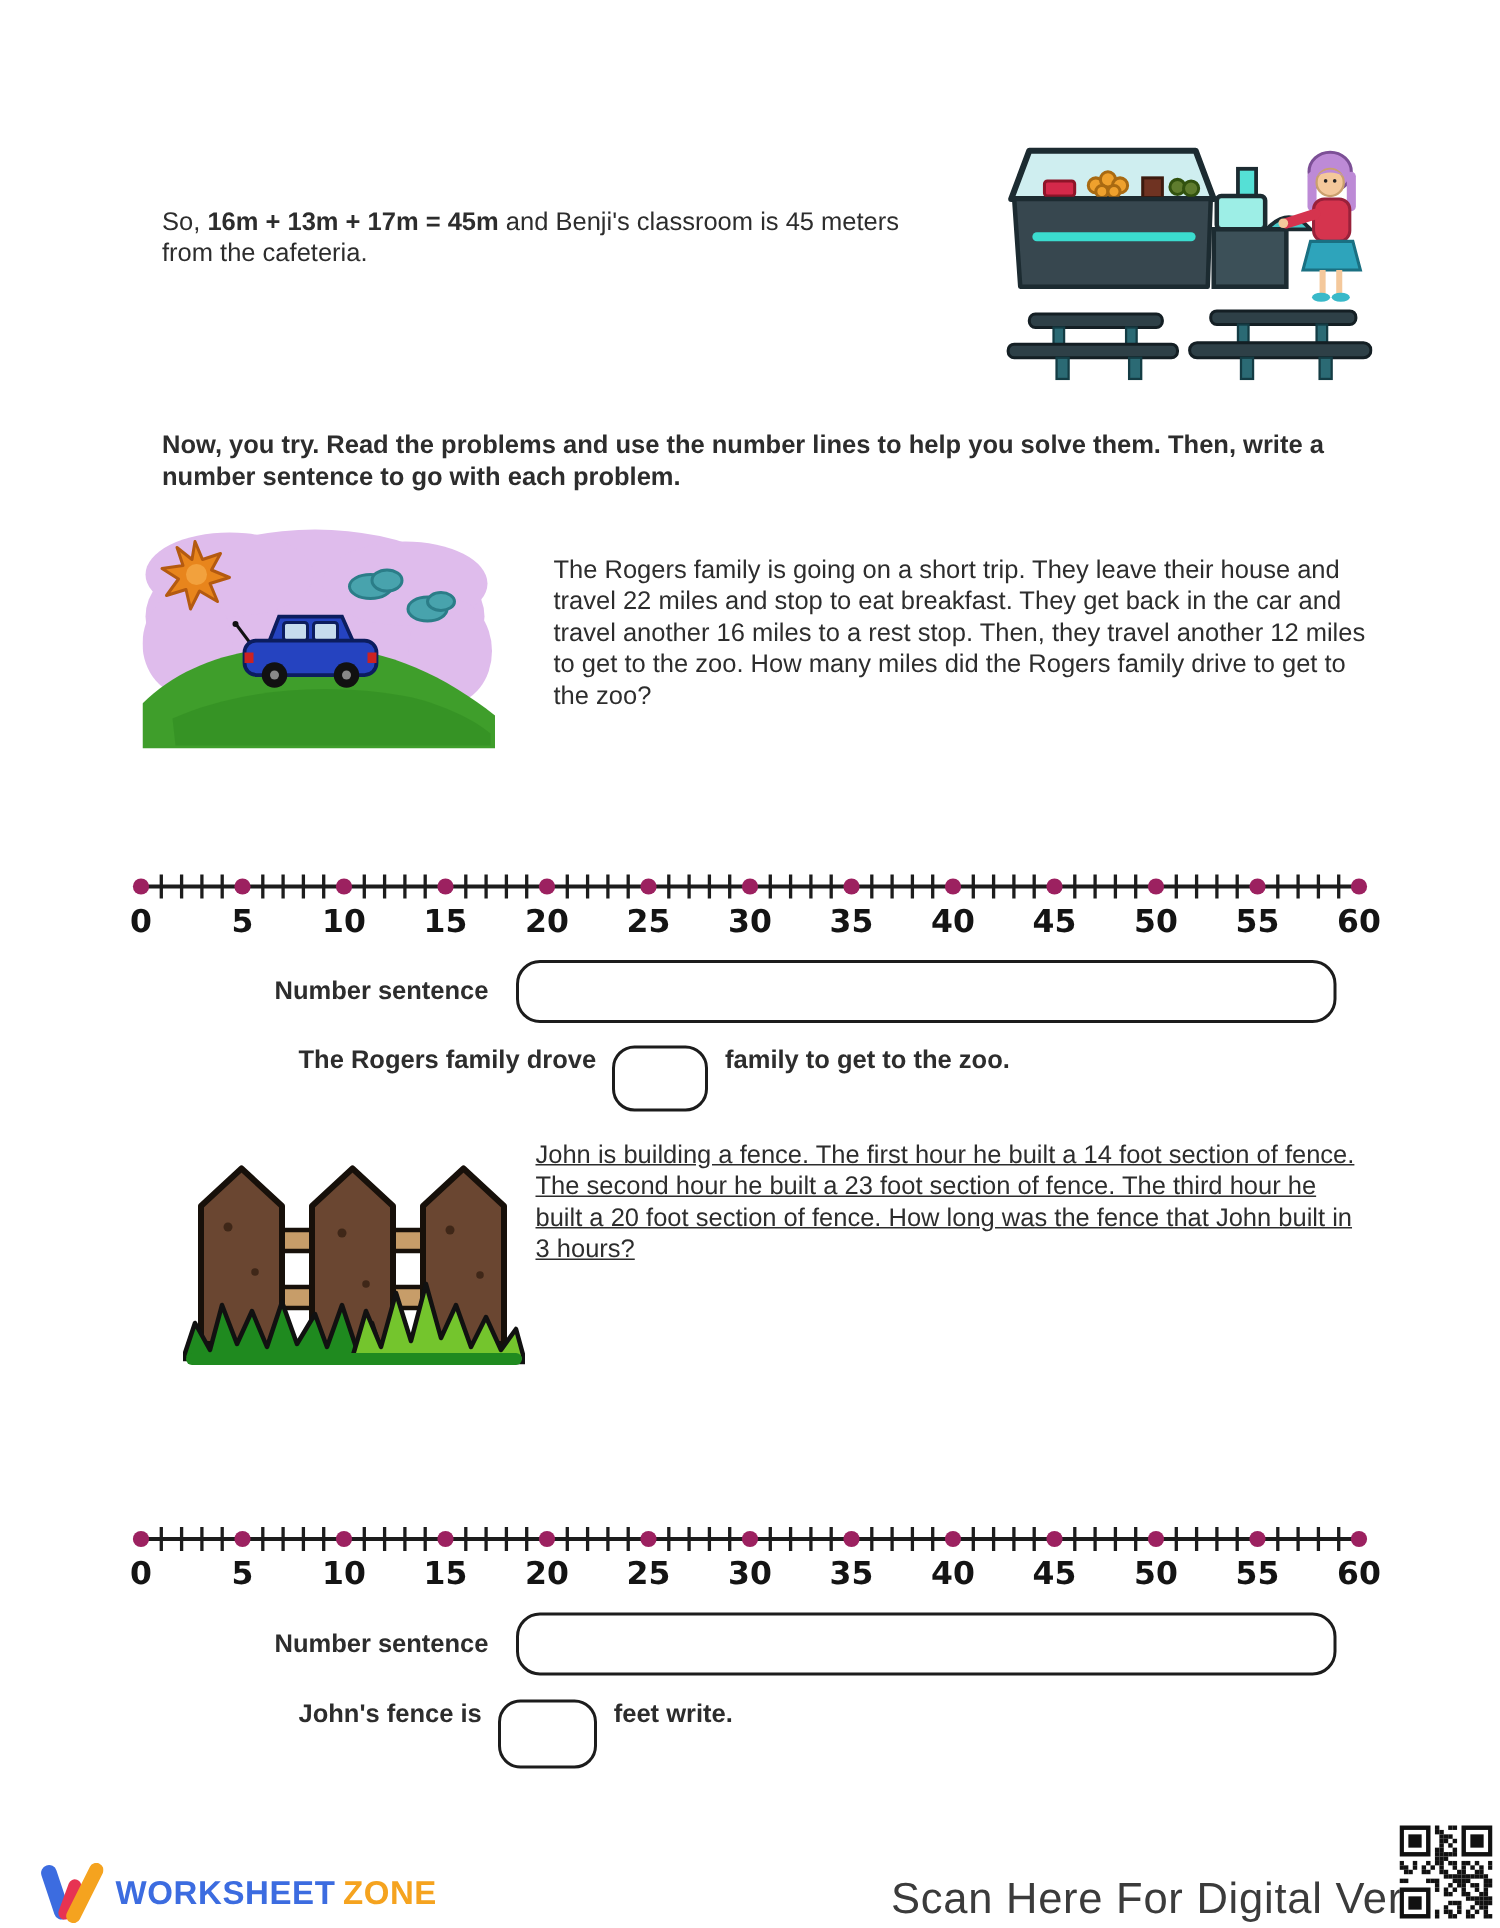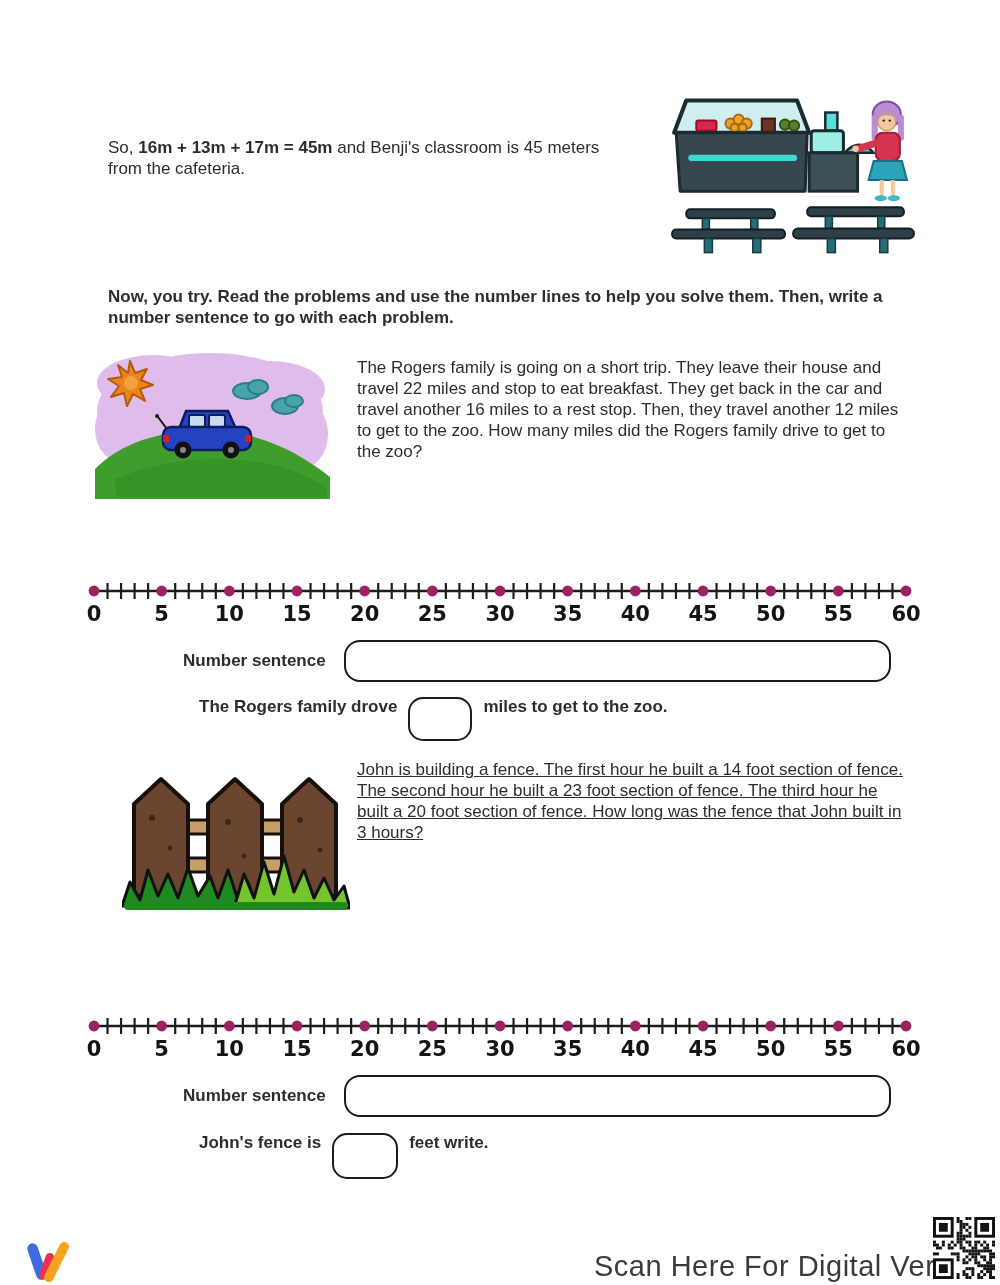--- a/index.html
+++ b/index.html
@@ -136,21 +136,21 @@
       <rect x="68" y="86" width="6" height="7" fill="#cc2222"></rect>
       <rect x="150" y="86" width="6" height="7" fill="#cc2222"></rect>
       <circle cx="88" cy="101" r="8.5" fill="#111"></circle>
       <circle cx="88" cy="101" r="3" fill="#888"></circle>
       <circle cx="136" cy="101" r="8.5" fill="#111"></circle>
       <circle cx="136" cy="101" r="3" fill="#888"></circle>
     </g>
   </svg>
 </div>
 
-<p class="abs para" style="left:357px;top:357px;width:552px;margin:0;">The Rogers family is going on a short trip. They leave their house and travel 22 miles and stop to eat breakfast. They get back in the car and travel another 16 miles to a rest stop. Then, they travel another 12 miles to get to the zoo. How many miles did the Rogers family drive to get to the zoo?</p>
+<p class="abs para" style="left:357px;top:357px;width:552px;margin:12px;">The Rogers family is going on a short trip. They leave their house and travel 22 miles and stop to eat breakfast. They get back in the car and travel another 16 miles to a rest stop. Then, they travel another 12 miles to get to the zoo. How many miles did the Rogers family drive to get to the zoo?</p>
 
 <div class="abs numberline" style="left:80px;top:571px;width:840px;height:56px;">
     <svg viewBox="0 0 840 56" width="840" height="56">
       <line x1="14" y1="20" x2="826" y2="20" stroke="#1c1c1c" stroke-width="2.6"></line>
       <circle cx="14" cy="20" r="5.4" fill="#9c2160"></circle>
       <text x="14" y="50" text-anchor="middle" font-family="&quot;DejaVu Sans&quot;, sans-serif" font-weight="bold" font-size="21" fill="#141414">0</text>
       <line x1="27.53333333333333" y1="12" x2="27.53333333333333" y2="28" stroke="#1c1c1c" stroke-width="2.2"></line>
       <line x1="41.06666666666666" y1="12" x2="41.06666666666666" y2="28" stroke="#1c1c1c" stroke-width="2.2"></line>
       <line x1="54.6" y1="12" x2="54.6" y2="28" stroke="#1c1c1c" stroke-width="2.2"></line>
       <line x1="68.13333333333333" y1="12" x2="68.13333333333333" y2="28" stroke="#1c1c1c" stroke-width="2.2"></line>
@@ -226,21 +226,21 @@
   </div>
 
 <div class="abs ns-row" style="left:183px;top:640px;">
   <span class="label">Number sentence</span>
   <div class="ns-box"></div>
 </div>
 
 <div class="abs answer-row" style="left:183px;top:697px;">
   <span>The Rogers family drove</span>
   <div class="small-box"></div>
-  <span>miles to get to the zoo.</span>
+  <span>family to get to the zoo.</span>
 </div>
 
 <div class="abs illus" style="left:122px;top:770px;width:228px;height:142px;">
   <svg viewBox="0 0 228 142" width="228" height="142">
 
     <rect x="20" y="50" width="190" height="14" fill="#c79d69" stroke="#17100a" stroke-width="3"></rect>
     <rect x="20" y="88" width="190" height="14" fill="#c79d69" stroke="#17100a" stroke-width="3"></rect>
 
     <g fill="#6a4631" stroke="#17100a" stroke-width="4" stroke-linejoin="round">
       <path d="M12,34 L39,9 L66,34 L66,126 L12,126 Z"></path>
@@ -355,20 +355,23 @@
   <div class="small-box" style="width:66px;height:46px;"></div>
   <span>feet write.</span>
 </div>
 
 <div class="abs footer-brand" style="left:25px;top:1242px;">
   <svg viewBox="0 0 46 40" width="44" height="40">
     <line x1="8" y1="6" x2="17" y2="33" stroke="var(--brand-blue,#3c6ce0)" stroke-width="11" stroke-linecap="round"></line>
     <line x1="26" y1="15" x2="19" y2="34" stroke="var(--logo-red,#e73352)" stroke-width="9" stroke-linecap="round"></line>
     <line x1="41" y1="4" x2="25" y2="36" stroke="var(--brand-orange,#f5a31f)" stroke-width="10" stroke-linecap="round"></line>
   </svg>
+  <span class="brand-text">
+    <span class="brand-primary">WORKSHEET</span><span class="brand-secondary">ZONE</span>
+  </span>
 </div>
 
 <span class="abs scan-text" style="left:594px;top:1250px;">Scan Here For Digital Version</span>
 
 <div class="abs" style="left:933px;top:1216px;width:62px;height:64px;"><svg viewBox="0 0 62 62" width="62" height="64">
       <rect x="0" y="0" width="62" height="62" fill="#fff"></rect>
       <rect x="0" y="23.61904761904762" width="2.9523809523809526" height="2.9523809523809526" fill="#111"></rect>
       <rect x="0" y="26.571428571428573" width="2.9523809523809526" height="2.9523809523809526" fill="#111"></rect>
       <rect x="0" y="35.42857142857143" width="2.9523809523809526" height="2.9523809523809526" fill="#111"></rect>
       <rect x="2.9523809523809526" y="26.571428571428573" width="2.9523809523809526" height="2.9523809523809526" fill="#111"></rect>

